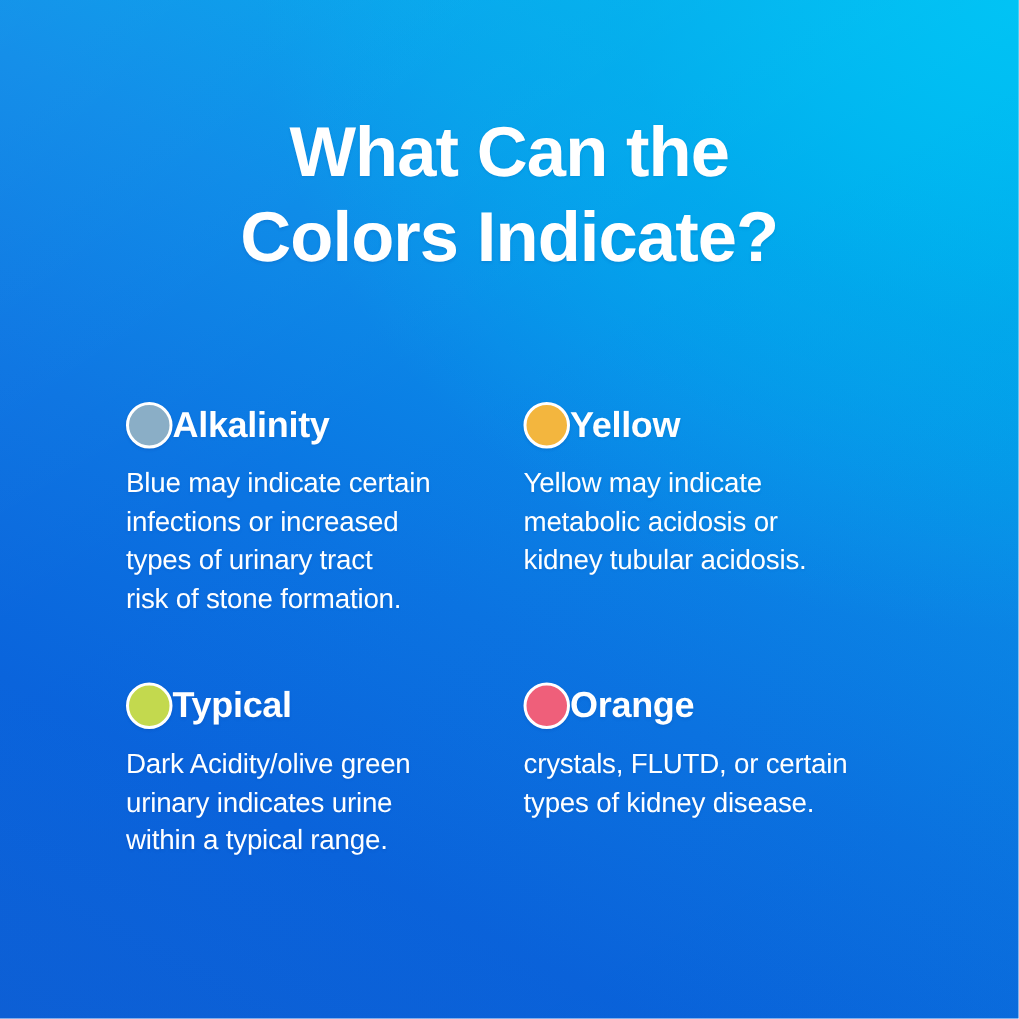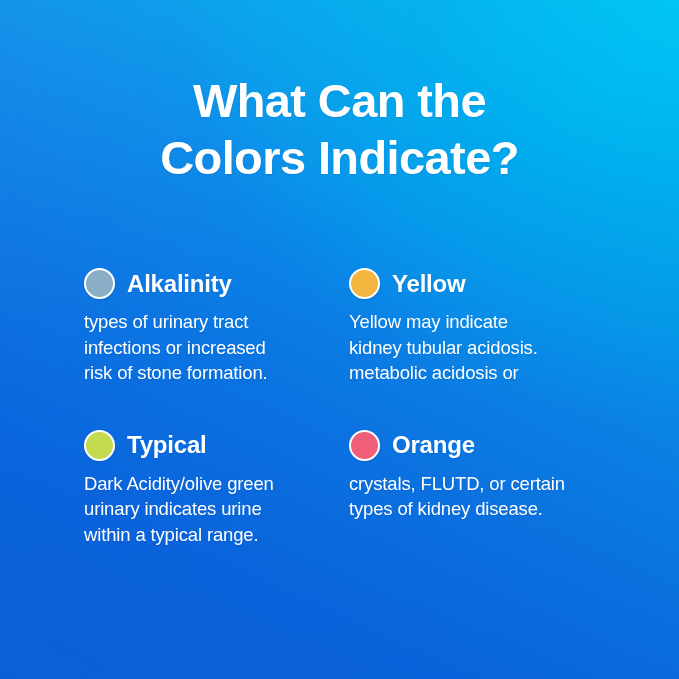--- a/index.html
+++ b/index.html
@@ -81,21 +81,20 @@
     grid-template-rows: auto auto;
     row-gap: 44px;
     column-gap: 0px;
   }
 
   .entry { position: relative; }
 
   .entry-head {
     display: flex;
     align-items: center;
-    gap: 12px;
     margin-bottom: 10px;
   }
 
   .swatch {
     width: 31px;
     height: 31px;
     border-radius: 50%;
     border: 2.5px solid #ffffff;
     box-sizing: border-box;
     flex: 0 0 auto;
@@ -135,35 +134,36 @@
     </h1>
 
     <div id="entries">
 
       <div class="entry">
         <div class="entry-head">
           <span class="swatch" style="background-color: rgb(138, 174, 198);"></span>
           <span class="entry-title">Alkalinity</span>
         </div>
         <div class="entry-body">
+          <span class="bline">Blue may indicate certain</span>
+          <span class="bline">infections or increased</span>
           <span class="bline">types of urinary tract</span>
-          <span class="bline">infections or increased</span>
           <span class="bline">risk of stone formation.</span>
         </div>
       </div>
 
       <div class="entry">
         <div class="entry-head">
           <span class="swatch" style="background-color: rgb(243, 182, 62);"></span>
           <span class="entry-title">Yellow</span>
         </div>
         <div class="entry-body">
           <span class="bline">Yellow may indicate</span>
+          <span class="bline">metabolic acidosis or</span>
           <span class="bline">kidney tubular acidosis.</span>
-          <span class="bline">metabolic acidosis or</span>
         </div>
       </div>
 
       <div class="entry">
         <div class="entry-head">
           <span class="swatch" style="background-color: rgb(195, 217, 78);"></span>
           <span class="entry-title">Typical</span>
         </div>
         <div class="entry-body">
           <span class="bline">Dark Acidity/olive green</span>

